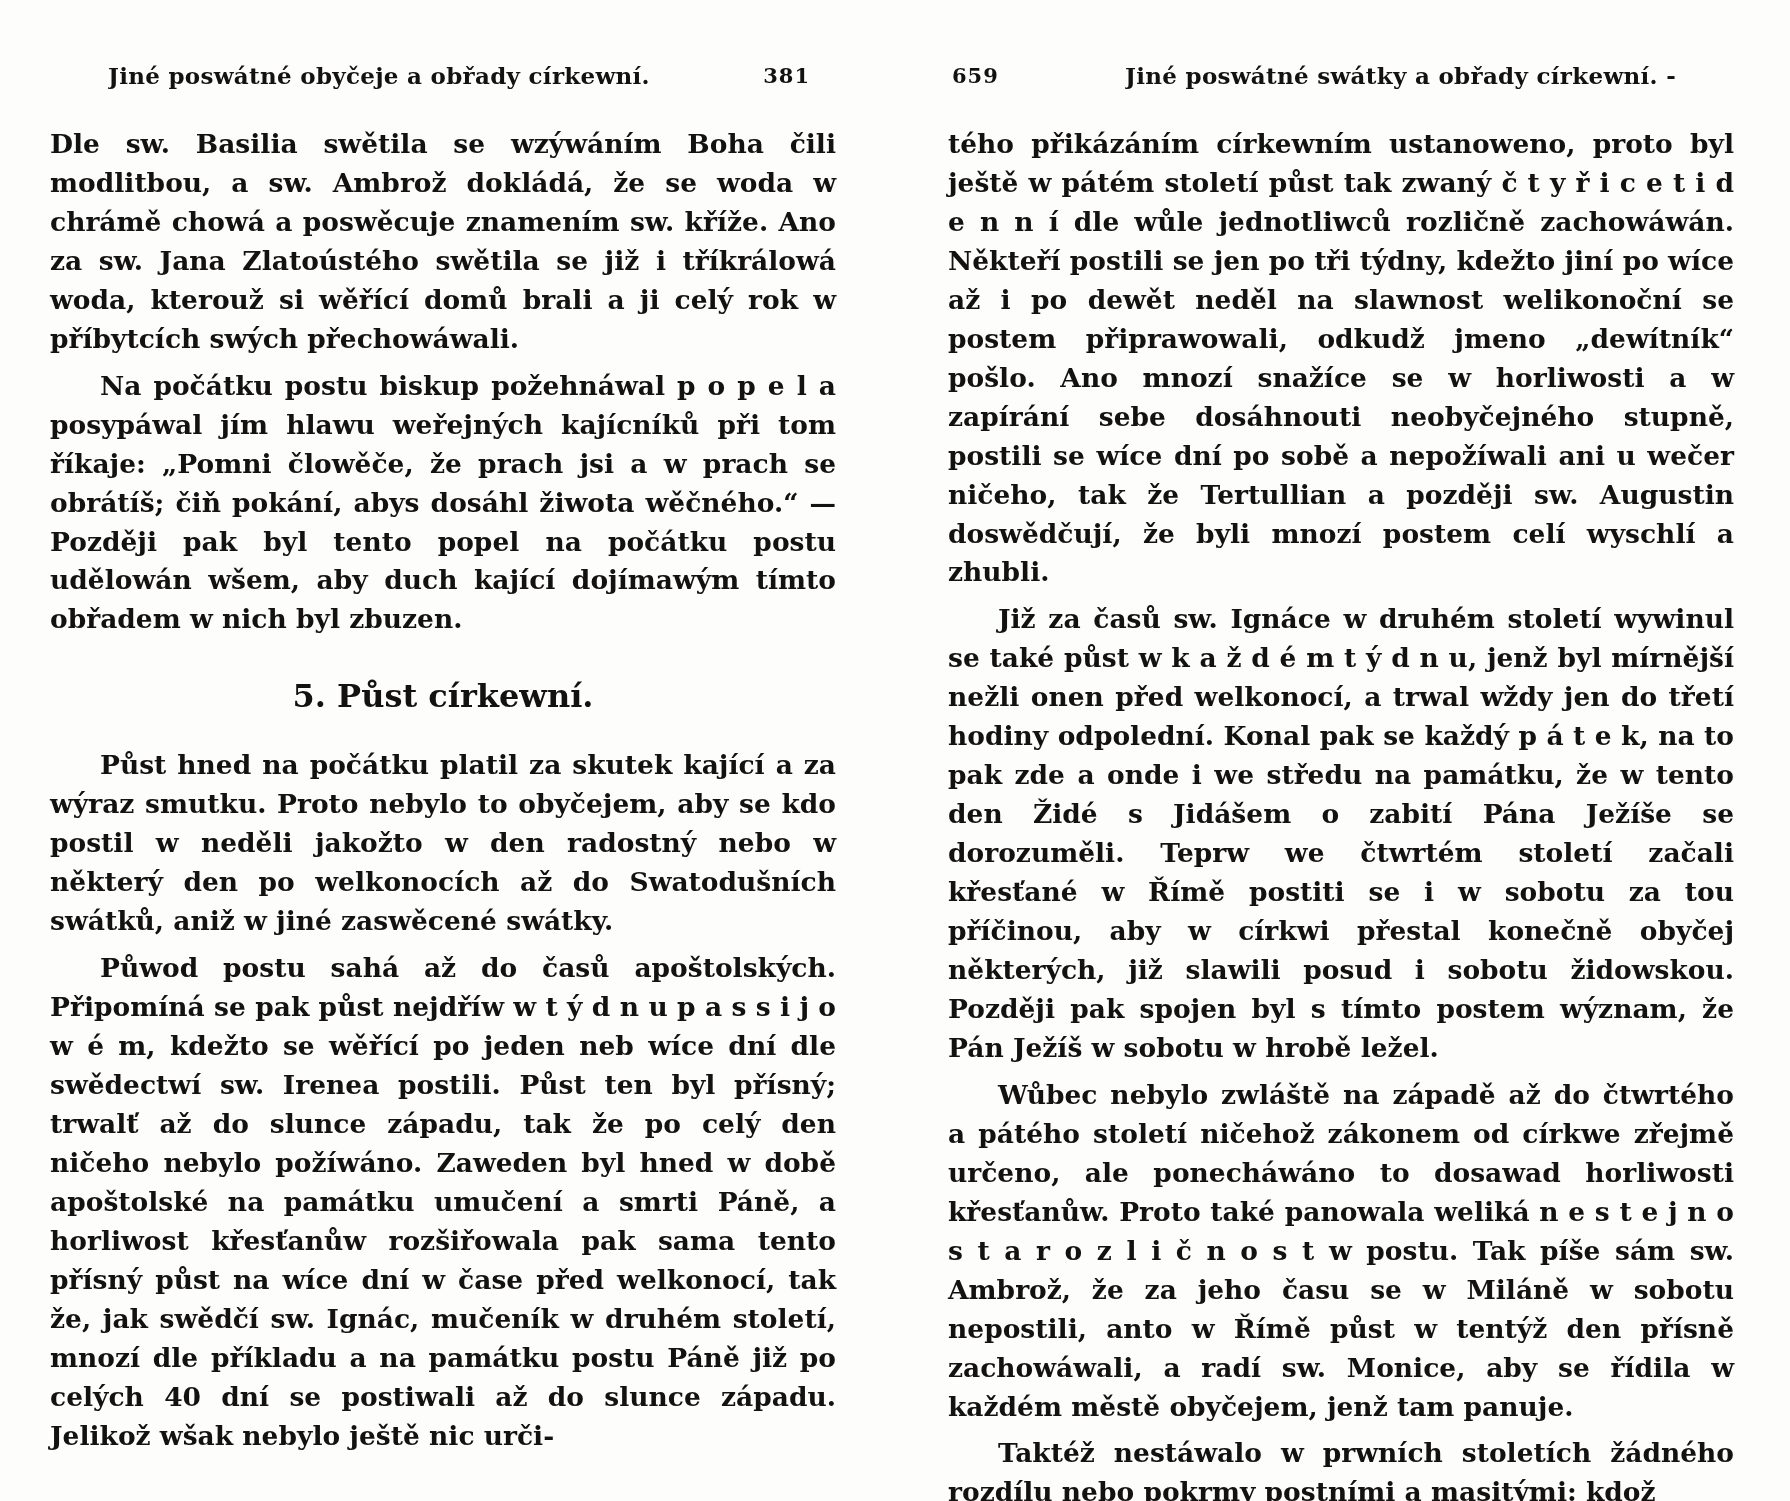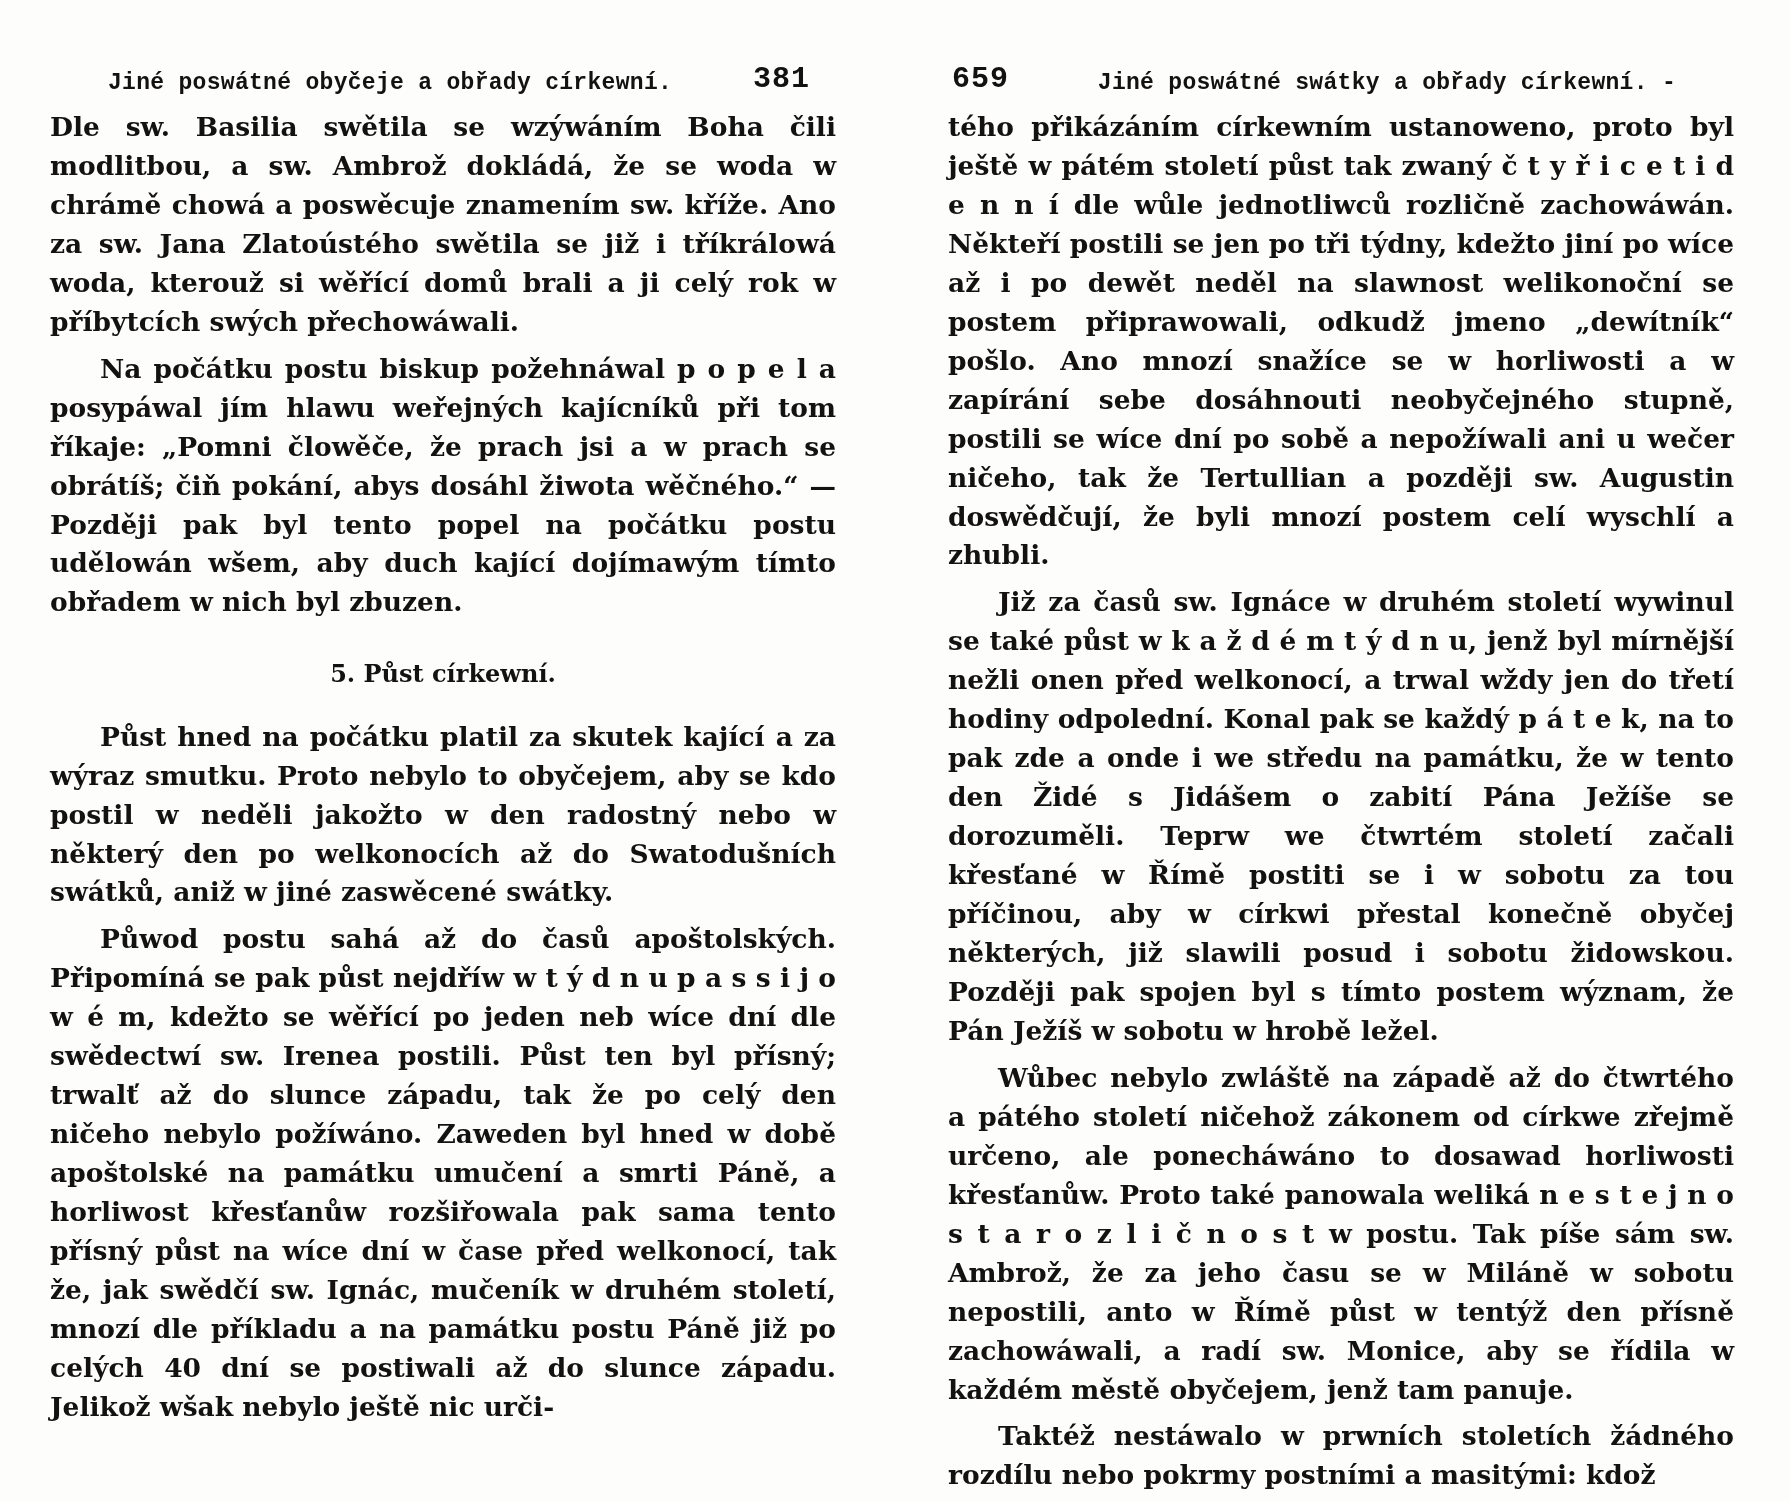--- a/index.html
+++ b/index.html
@@ -23,35 +23,34 @@
     box-sizing: border-box;
     width: 100%;
     height: 100%;
   }
   .page {
     flex: 1 1 0;
     min-width: 0;
   }
   .page-header {
     display: flex;
-    align-items: flex-end;
+    align-items: center;
     justify-content: space-between;
-    margin-bottom: 12px;
+    margin-bottom: 36px;
     padding: 0 6px;
-    font-family: Liberation Mono, monospace;
   }
   .page-title {
     font-size: 23px;
     font-weight: bold;
     letter-spacing: 0.3px;
     white-space: nowrap;
     overflow: hidden;
   }
   .page-number {
-    font-size: 30px;
+    font-size: 21px;
     font-weight: bold;
     letter-spacing: 1px;
   }
   .left-header .page-title { margin-left: 60px; }
   .left-header .page-number { margin-right: 28px; }
   .right-header .page-number { margin-left: 6px; }
   .right-header .page-title { margin-right: 60px; }
   .body-text {
     font-size: 26.5px;
     line-height: 1.47;
@@ -60,21 +59,21 @@
   }
   .para {
     margin: 8px;
     text-indent: 50px;
   }
   .para.flush {
     text-indent: 0;
   }
   .section-heading {
     text-align: center;
-    font-size: 24px;
+    font-size: 32px;
     font-weight: bold;
     margin: 34px 0 26px 0;
   }
 </style>
 </head>
 <body>
 
 <div class="scan">
   <div class="spread">
 

